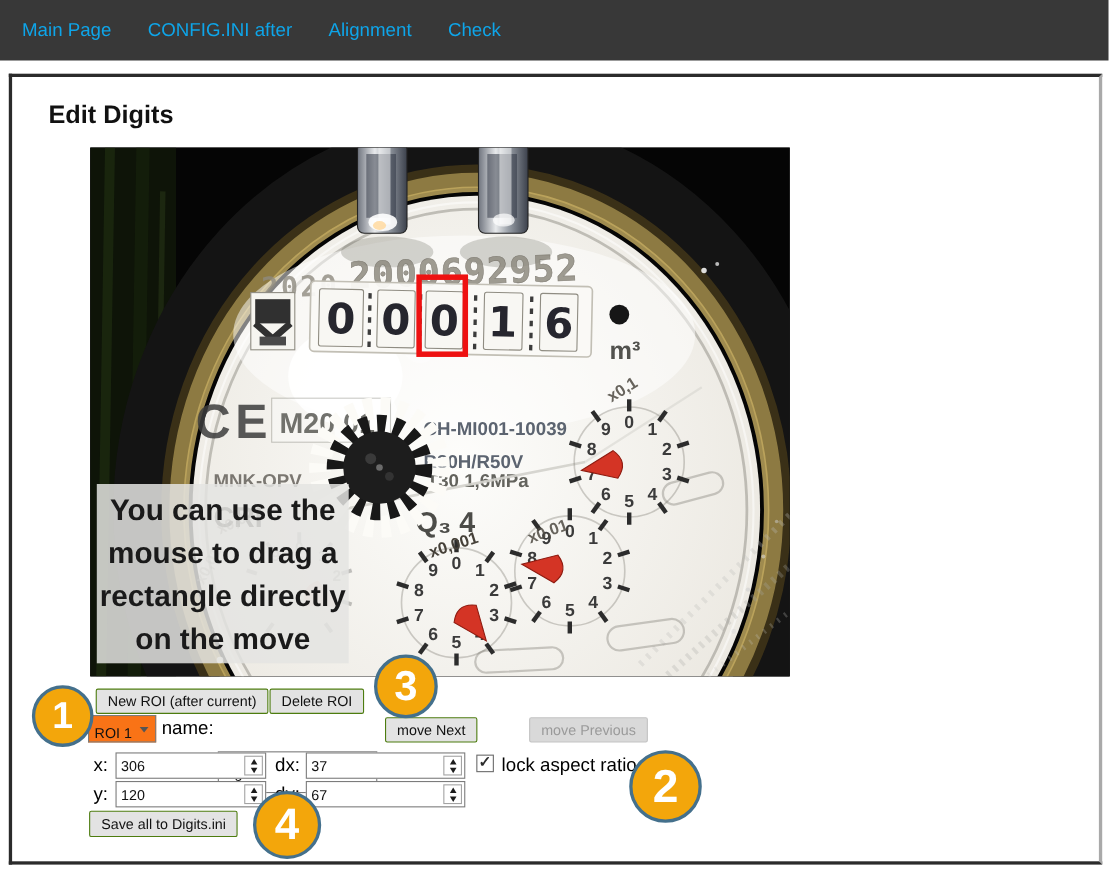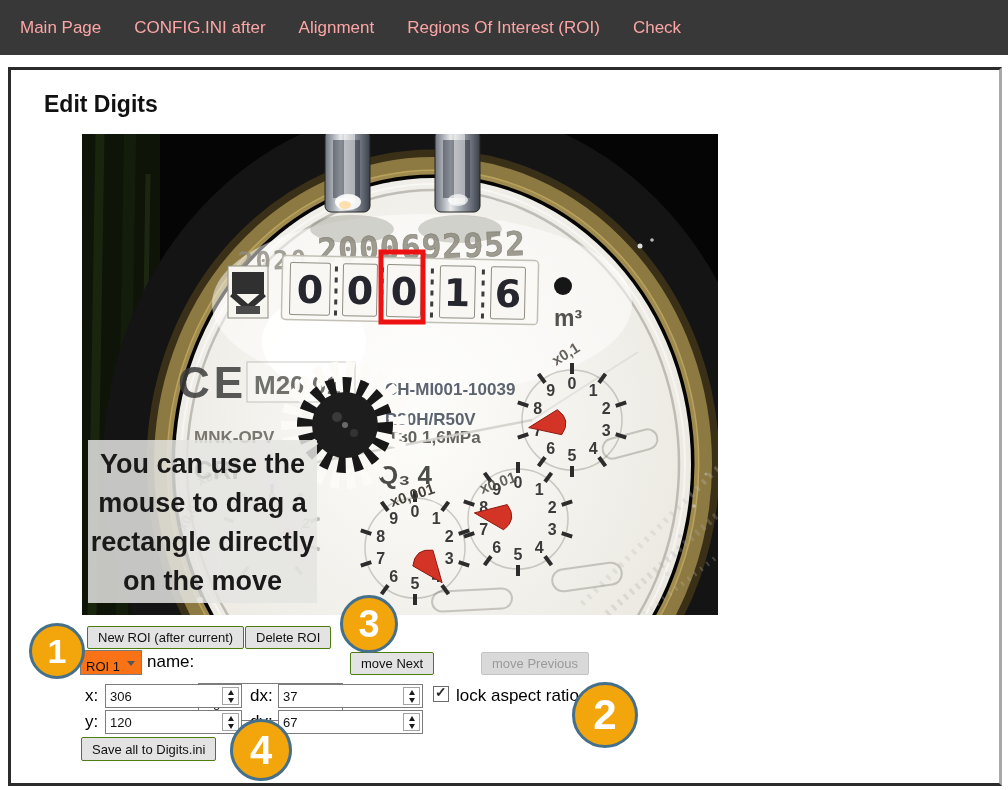--- a/index.html
+++ b/index.html
@@ -1,21 +1,21 @@
 <!DOCTYPE html>
 <html><head>
 <meta charset="utf-8">
 <style>
   html,body{margin:0;padding:0;background:#ffffff;}
   #canvas{position:relative;width:1008px;height:790px;background:#fff;overflow:hidden;
           font-family:"Liberation Sans",sans-serif;}
   
   .nav{position:absolute;left:0;top:0;width:1008px;height:55px;background:#383838;
        display:flex;align-items:center;padding-left:20px;box-sizing:border-box;gap:33px;}
-  .nav-item{color:#fca5a5;font-size:17px;white-space:nowrap;cursor:pointer;}
+  .nav-item{color:#0ea5e9;font-size:17px;white-space:nowrap;cursor:pointer;}
   
   .frame{position:absolute;left:8px;top:67px;width:994px;height:719px;box-sizing:border-box;
          border:3px solid #2b2b2b;border-right:3px solid #a9a9a9;background:#fff;}
   .page-title{position:absolute;left:44px;top:91px;font-size:23px;font-weight:bold;color:#111;}
   
   .photo{position:absolute;left:82px;top:134px;width:636px;height:481px;background:#050505;overflow:hidden;}
   .photo svg{display:block;}
   .overlay-box{position:absolute;left:6px;top:306px;width:229px;height:163px;
                background:rgba(228,228,226,0.85);color:#1a1a1a;text-align:center;
                font-size:27px;line-height:39px;padding-top:5px;box-sizing:border-box;font-weight:bold;}
@@ -58,21 +58,20 @@
 </style>
 </head>
 <body>
 
 <div id="canvas">
 
   <div class="nav">
     <div class="nav-item">Main Page</div>
     <div class="nav-item">CONFIG.INI after</div>
     <div class="nav-item">Alignment</div>
-    <div class="nav-item">Regions Of Interest (ROI)</div>
     <div class="nav-item">Check</div>
   </div>
 
   <div class="frame"></div>
 
   <div class="page-title">Edit Digits</div>
 
   <div class="photo">
     <svg width="636" height="481" viewBox="0 0 636 481" xmlns="http://www.w3.org/2000/svg">
       <defs>

